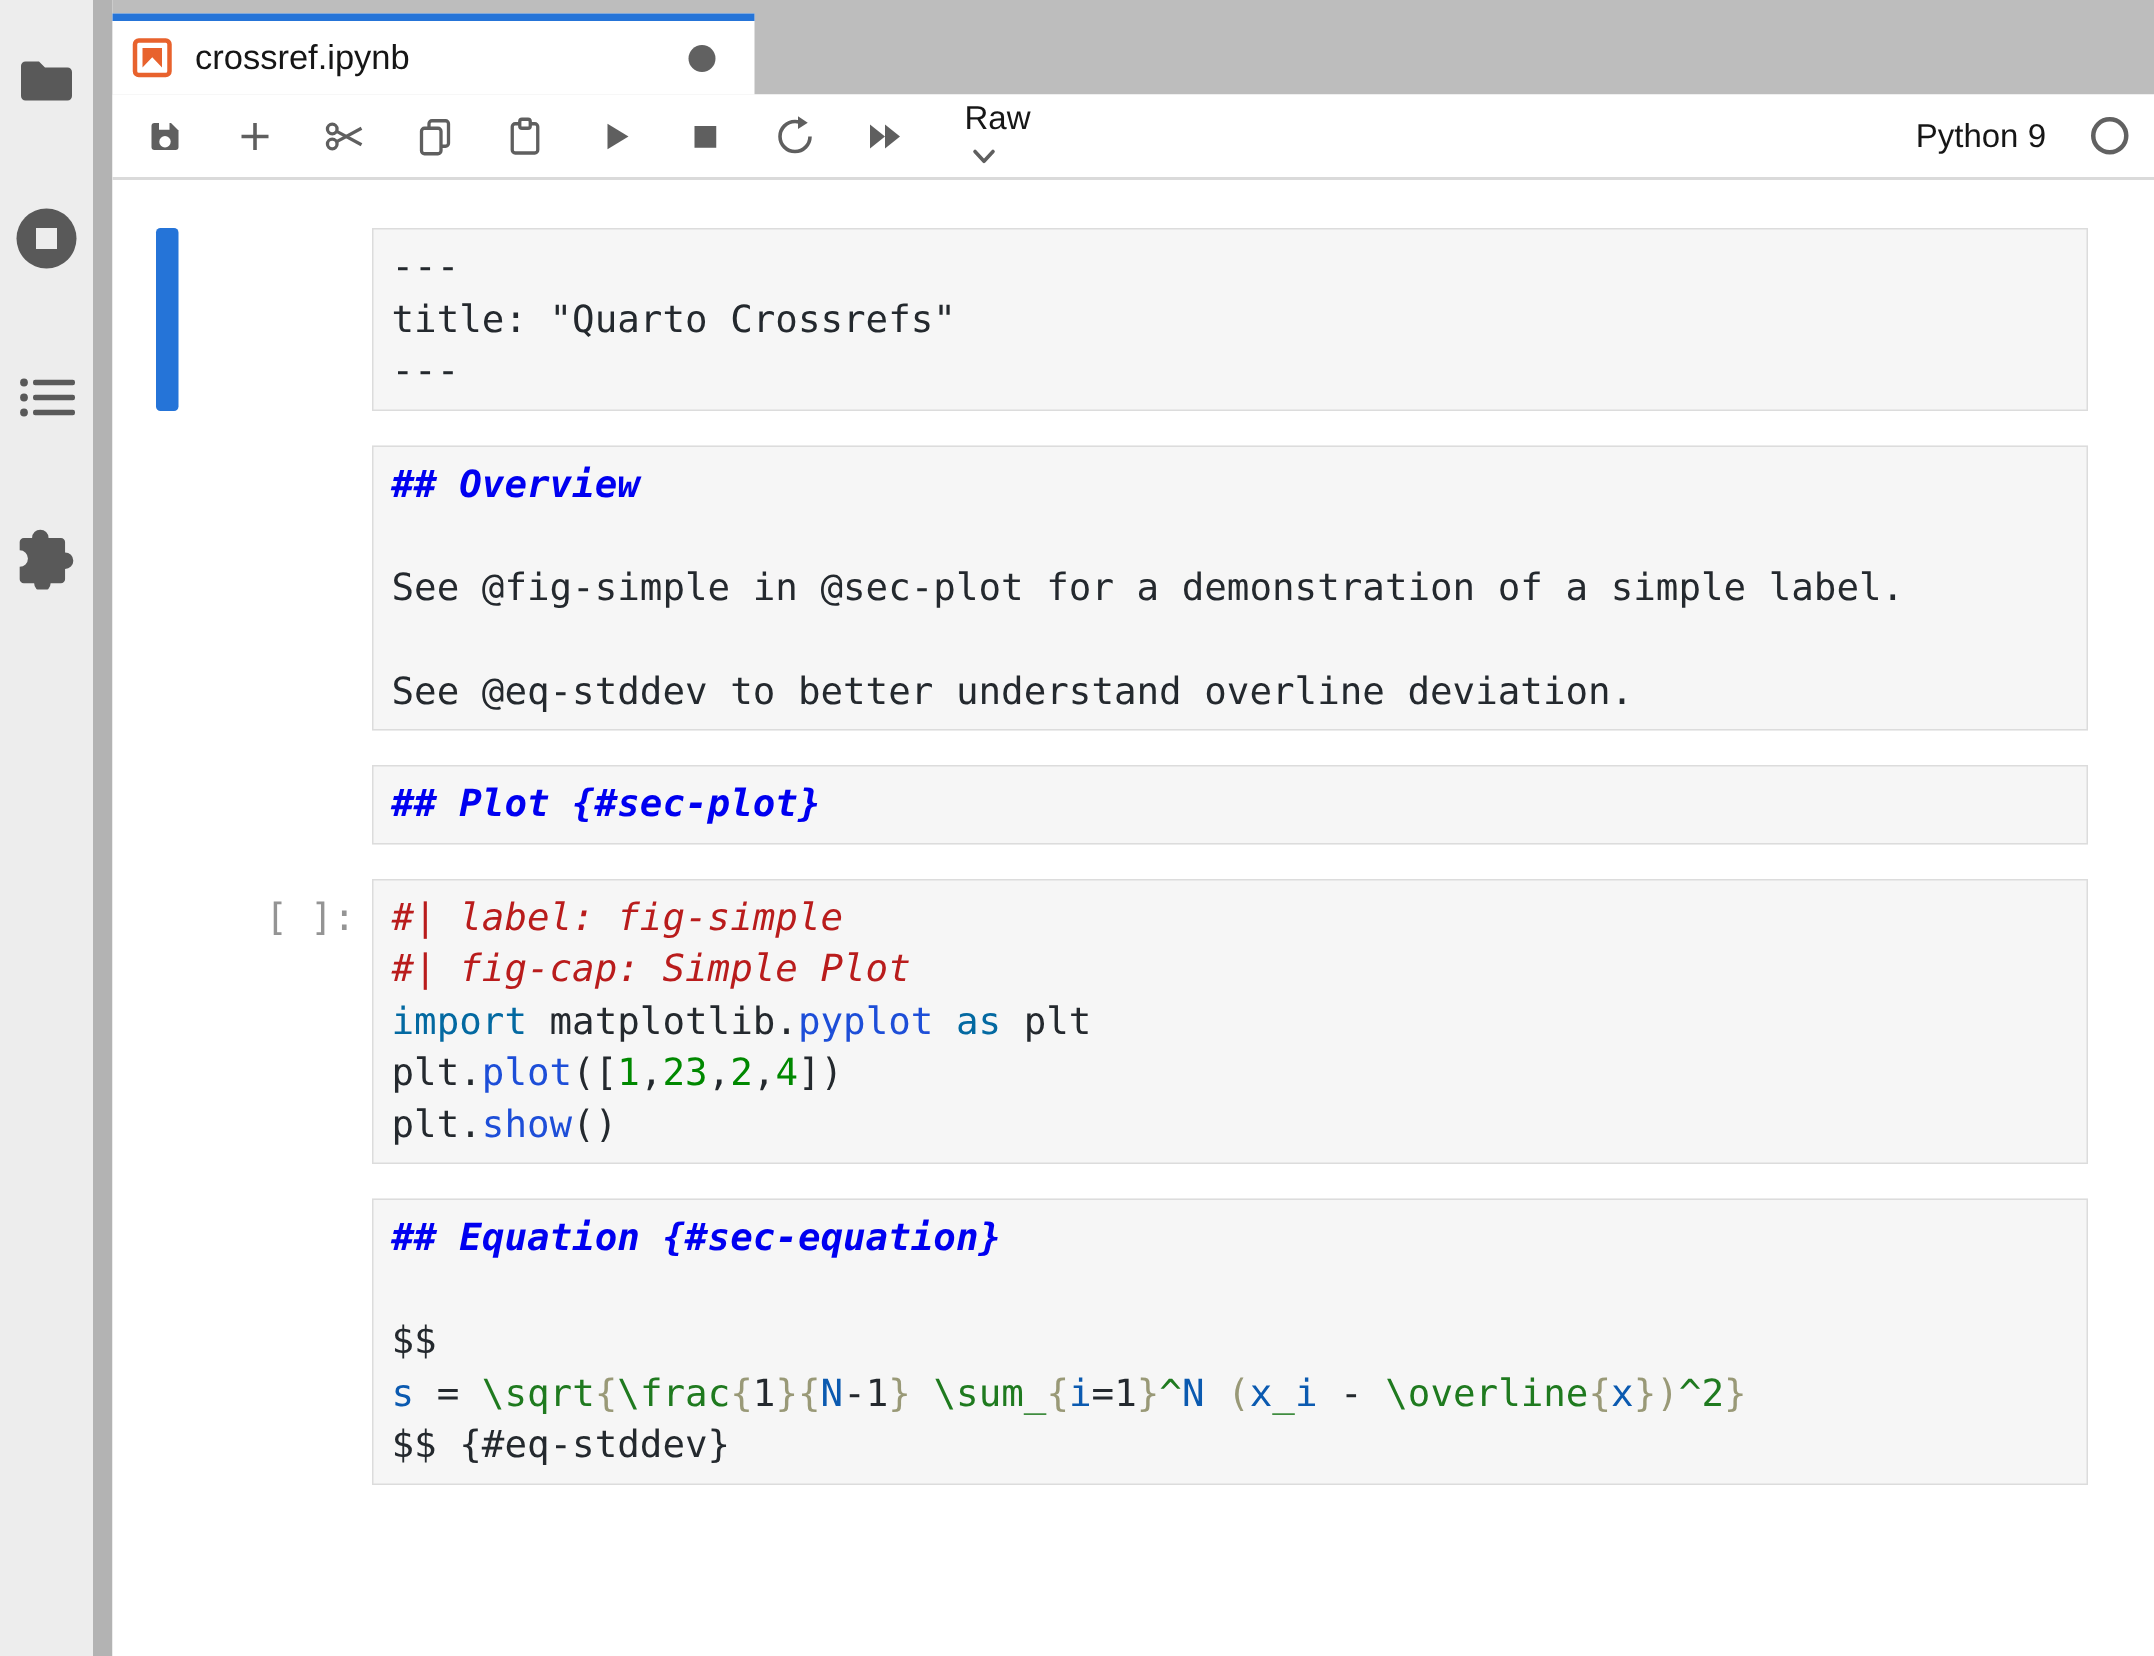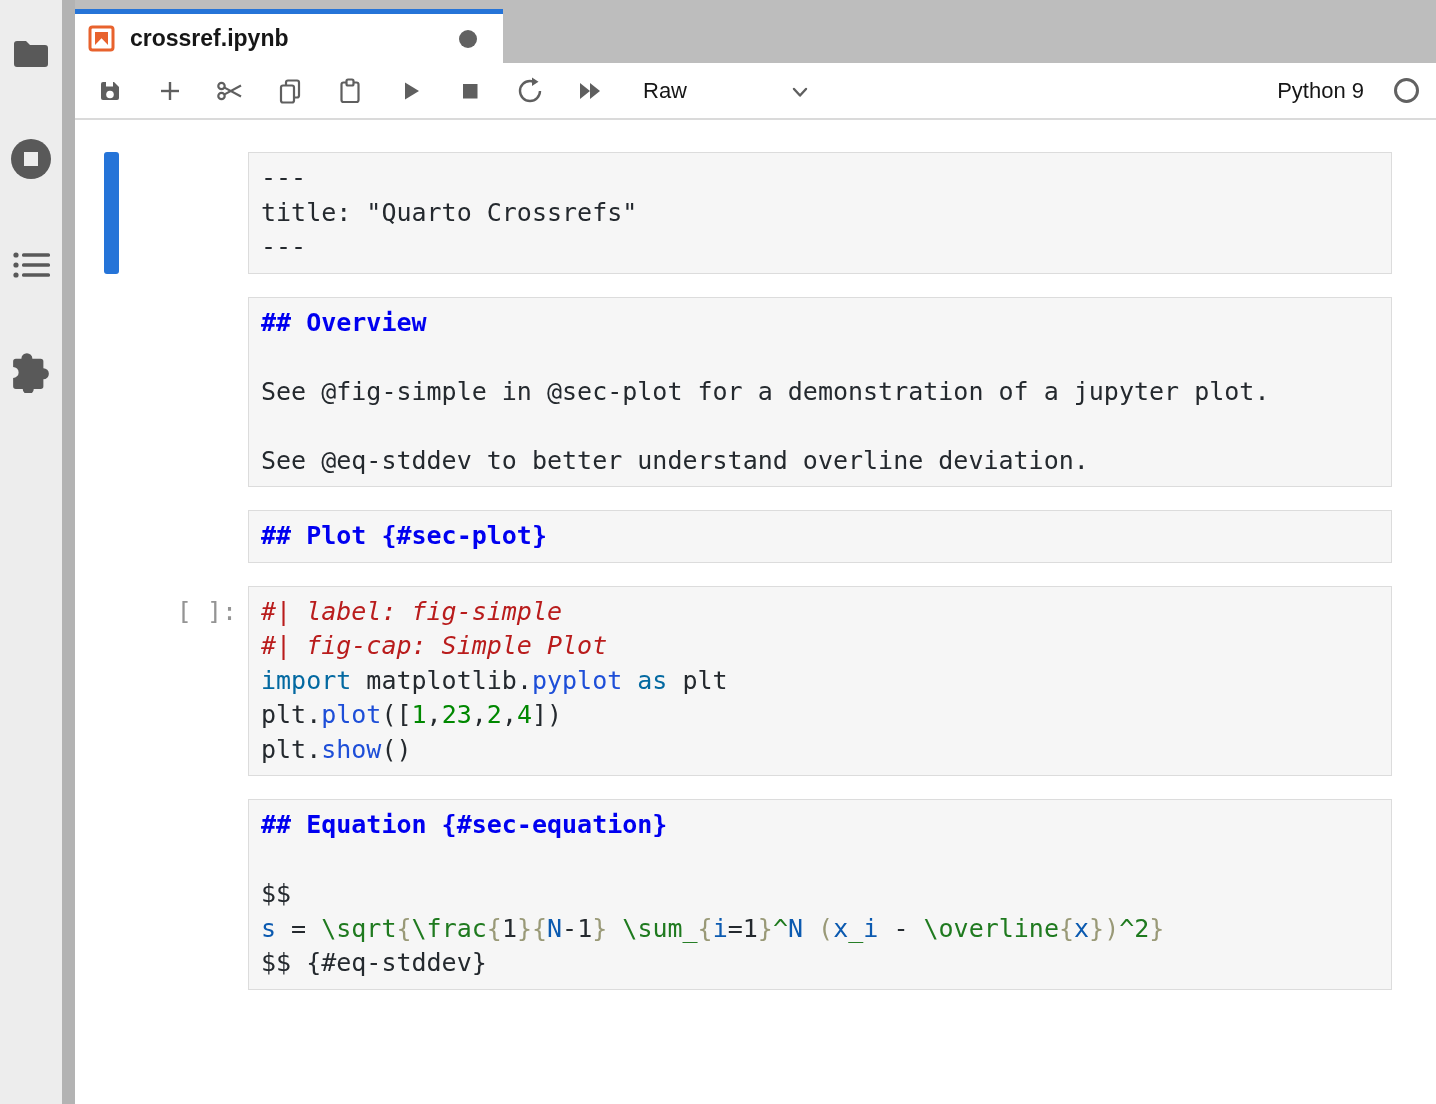--- a/index.html
+++ b/index.html
@@ -11,33 +11,33 @@
   .activity-bar { width:62px; height:1104px; background:#ededed; display:flex;
     flex-direction:column; align-items:center; flex-shrink:0; }
   .ab-btn { width:46px; height:46px; display:flex; align-items:center; justify-content:center; }
   .ab-btn:nth-child(1){ margin-top:30px; }
   .ab-btn + .ab-btn { margin-top:60px; }
   .side-border { width:13px; height:1104px; background:#b3b3b3; flex-shrink:0; }
 
   .main { flex:1; display:flex; flex-direction:column; min-width:0; }
 
   
-  .tabbar { height:63px; background:#bdbdbd; display:flex; align-items:stretch; flex-shrink:0;font-weight:bold; }
+  .tabbar { height:63px; background:#bdbdbd; display:flex; align-items:stretch; flex-shrink:0; }
   .tab { width:428px; margin-top:9px; background:#fff; border-top:5px solid #2574d8;
     display:flex; align-items:center; padding:0 26px 0 13px; }
   .tab-title { font-size:23px; color:#161616; margin-left:15px; flex:1; }
   .dirty-dot { width:18px; height:18px; border-radius:50%; background:#616161; }
 
   
   .toolbar { height:57px; background:#fff; border-bottom:2px solid #dadada;
     display:flex; align-items:center; padding-left:22px; flex-shrink:0; }
   .tb-btn { width:26px; height:26px; margin-right:34px; display:flex;
     align-items:center; justify-content:center; cursor:pointer; }
-  .celltype { display:flex; align-items:flex-end; width:170px; justify-content:space-between;
-    margin-left:6px; cursor:pointer; }
+  .celltype { display:flex; align-items:flex-start; width:170px; justify-content:space-between;
+    margin-left:6px; cursor:pointer;flex-direction:column; }
   .celltype-label { font-size:22px; color:#161616; }
   .tb-spacer { flex:1; }
   .kernel-name { font-size:22px; color:#161616; margin-right:30px; }
   .kernel-circle { width:25px; height:25px; border:3px solid #616161; border-radius:50%;
     margin-right:17px; }
 
   
   .content { flex:1; background:#fff; padding-top:32px; overflow:hidden; }
   .cell { display:flex; margin-bottom:23px; }
   .gutter { width:173px; position:relative; flex-shrink:0; }
@@ -46,21 +46,21 @@
   .prompt { position:absolute; right:11px; top:9px;
     font-family:"DejaVu Sans Mono", monospace; font-size:25px; line-height:34.5px;
     color:#949494; white-space:pre; }
   .editor { flex:1; margin-right:44px; background:#f6f6f6; border:1px solid #dcdcdc;
     padding:8px 12px; font-family:"DejaVu Sans Mono", monospace; font-size:25px;
     line-height:34.5px; white-space:pre; color:#24292e; cursor:text; }
   .ln { height:34.5px; }
 
   
   .tk-d  { color:#24292e; }
-  .tk-hd { color:#0000f0; font-weight:bold; }
+  .tk-hd { color:#0000f0; font-weight:bold;font-style:italic; }
   .tk-cm { color:#b91c1c; font-style:italic; }
   .tk-kw { color:#0369a1; font-weight:normal; }
   .tk-pr { color:#1d4ed8; }
   .tk-nu { color:#008800; }
   .tk-mc { color:#1f7a1f; }
   .tk-br { color:#999977; }
   .tk-va { color:#0b5ab0; }
 
   svg { display:block; }
 </style>
@@ -213,21 +213,21 @@
     <div class="content">
       <div>
           <div class="cell">
             <div class="gutter">
               <div class="collapser"></div>
             </div>
             <div class="editor"><div class="ln"><span class="tk-d">---</span></div><div class="ln"><span class="tk-d">title: "Quarto Crossrefs"</span></div><div class="ln"><span class="tk-d">---</span></div></div>
           </div>
           <div class="cell">
             <div class="gutter"></div>
-            <div class="editor"><div class="ln"><span class="tk-hd">## Overview</span></div><div class="ln"></div><div class="ln"><span class="tk-d">See @fig-simple in @sec-plot for a demonstration of a jupyter plot.</span></div><div class="ln"></div><div class="ln"><span class="tk-d">See @eq-stddev to better understand overline deviation.</span></div></div>
+            <div class="editor"><div class="ln"><span class="tk-hd">## Overview</span></div><div class="ln"></div><div class="ln"><span class="tk-d">See @fig-simple in @sec-plot for a demonstration of a simple label.</span></div><div class="ln"></div><div class="ln"><span class="tk-d">See @eq-stddev to better understand overline deviation.</span></div></div>
           </div>
           <div class="cell">
             <div class="gutter"></div>
             <div class="editor"><div class="ln"><span class="tk-hd">## Plot {#sec-plot}</span></div></div>
           </div>
           <div class="cell">
             <div class="gutter">
               <div class="prompt">[ ]:</div>
             </div>
             <div class="editor"><div class="ln"><span class="tk-cm">#| label: fig-simple</span></div><div class="ln"><span class="tk-cm">#| fig-cap: Simple Plot</span></div><div class="ln"><span class="tk-kw">import</span><span class="tk-d"> matplotlib.</span><span class="tk-pr">pyplot</span><span class="tk-d"> </span><span class="tk-kw">as</span><span class="tk-d"> plt</span></div><div class="ln"><span class="tk-d">plt.</span><span class="tk-pr">plot</span><span class="tk-d">([</span><span class="tk-nu">1</span><span class="tk-d">,</span><span class="tk-nu">23</span><span class="tk-d">,</span><span class="tk-nu">2</span><span class="tk-d">,</span><span class="tk-nu">4</span><span class="tk-d">])</span></div><div class="ln"><span class="tk-d">plt.</span><span class="tk-pr">show</span><span class="tk-d">()</span></div></div>

